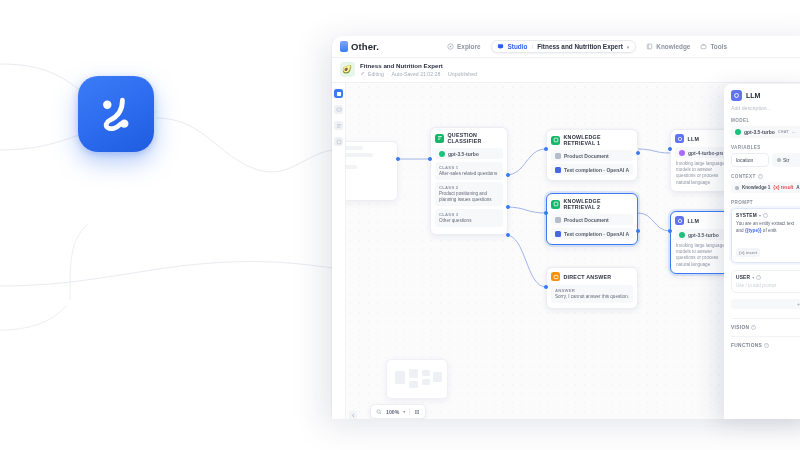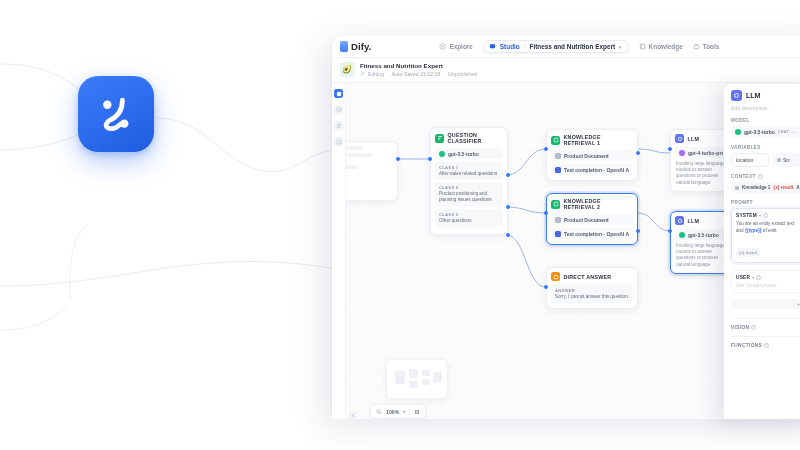--- a/index.html
+++ b/index.html
@@ -260,21 +260,21 @@
         <circle cx="33" cy="34.5" r="4.6" fill="#ffffff"></circle>
       </svg>
     </div>
   </div>
 
   <div class="window">
 
     <div class="topbar">
       <div class="logo">
         <div class="logo-mark"></div>
-        <div class="logo-text">Dify.</div>
+        <div class="logo-text">Other.</div>
       </div>
 
       <div class="nav">
         <div class="nav-item">
           <svg class="ic" viewBox="0 0 16 16">
             <circle cx="8" cy="8" r="6.2" fill="none" stroke="#9aa0ae" stroke-width="1.4"></circle>
             <path d="M10.5 5.5 L6.8 6.9 L5.5 10.5 L9.2 9.1 Z" fill="#9aa0ae"></path>
           </svg>
           <span>Explore</span>
         </div>

